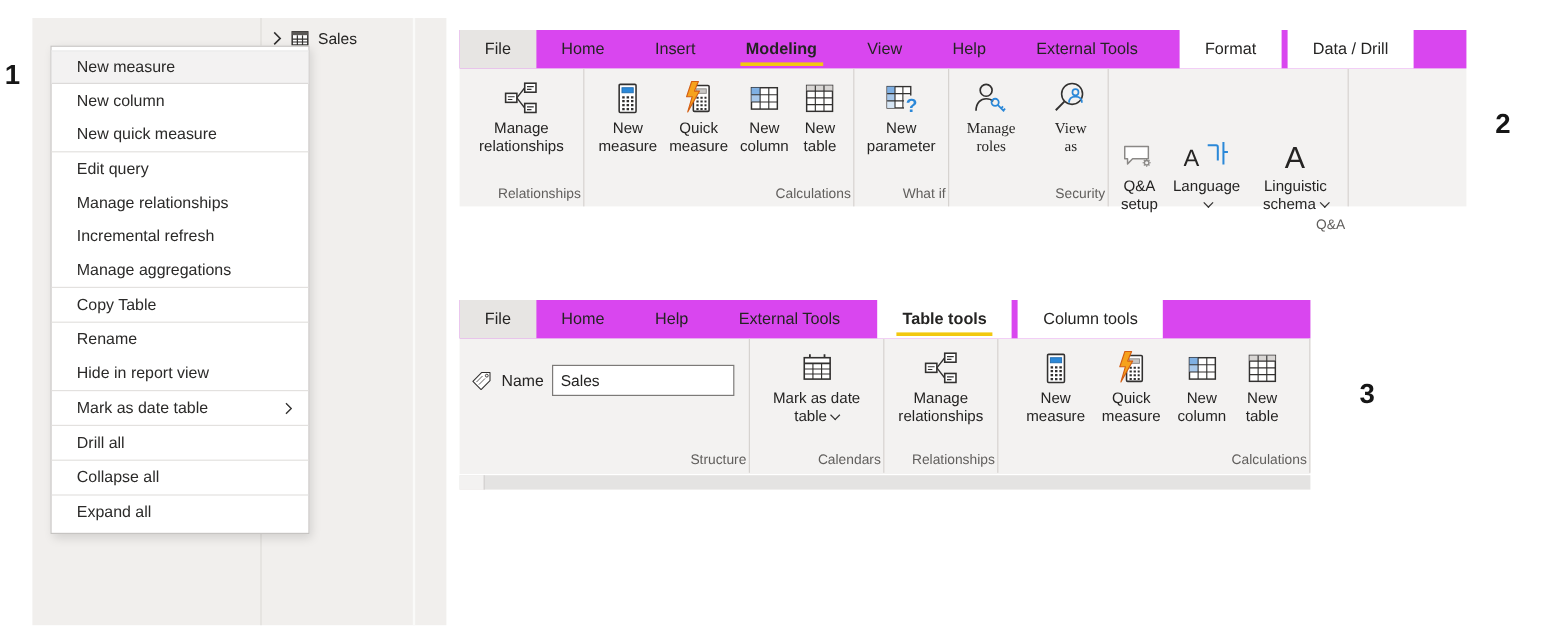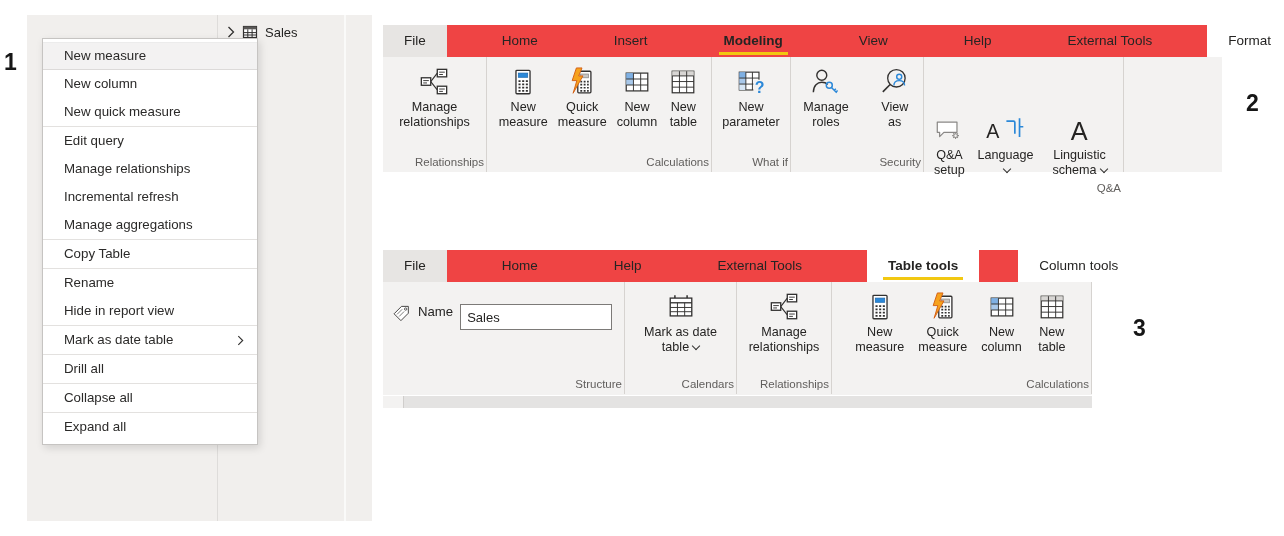--- a/index.html
+++ b/index.html
@@ -24,45 +24,45 @@
     display:flex; align-items:center; cursor:default; }
   .mi.hov { background:#f3f2f2; border-top:1px solid #ececec; border-bottom:1px solid #dcdad9; }
   .mi .mi-t { flex:1; }
   .mi .sub-chev { margin-right:13px; }
   .msep { height:1px; background:#e3e1df; margin:0; }
 
   
   .ribbon { position:absolute; background:#f3f2f1; }
   #ribbon-top { left:383px; top:25px; width:839px; height:147px; }
   #ribbon-bottom { left:383px; top:250px; width:709px; height:145px; }
-  .tabs { display:flex; height:32px; background:#ef4444;gap:34px; }
+  .tabs { display:flex; height:32px; background:#d946ef; }
   .tab { padding:0 21px; line-height:32px; font-size:13.5px; color:#252423; position:relative; cursor:default; white-space:nowrap; }
   .tab.file { background:#e7e5e3; }
-  .tab.ctx { background:#ffffff; }
+  .tab.ctx { background:#ffffff;margin-left:14px; }
   .tab.ctx + .tab.ctx { margin-left:5px; }
   .tab.sel { font-weight:700; }
   .tab.sel::after { content:""; position:absolute; left:16px; right:16px; bottom:2px; height:3px; background:#f2c811; }
   .rbody { display:flex; height:115px; }
   #ribbon-bottom .rbody { height:112px; }
   .rgroup { display:flex; flex-direction:column; border-right:1px solid #d6d3d0; height:100%; }
   .btnrow { flex:1; display:flex; justify-content:center; align-items:flex-start; padding-top:7px; }
   .grp-label { text-align:right; font-size:11.5px; color:#605e5c; padding:2px 2px 4px; white-space:nowrap; }
   .rbtn { display:flex; flex-direction:column; align-items:center; padding:2px 3px; cursor:default; }
   .rbtn .ic { width:32px; height:32px; display:flex; align-items:center; justify-content:center; margin-bottom:2px; }
   .rbtn .lbl { font-size:12.6px; line-height:1.2; color:#252423; text-align:center; }
   .lbl-min { width:min-content; margin:0 auto; }
   .lbl-78 { width:78px; } .lbl-68 { width:68px; }
   .rbtn.disabled .lbl { color:#a19f9d; }
   .chev { display:inline-block; width:6px; height:6px; border-right:1.4px solid #323130; border-bottom:1.4px solid #323130; transform:rotate(45deg); margin-left:4px; vertical-align:2px; }
   
   .g-rel{width:104px}.g-calc{width:225px}.g-page{width:98px}.g-what{width:79px}.g-sec{width:133px}.g-qa{width:200px}
   .g-struct{width:242px}.g-cal{width:112px}.g-rel2{width:95px}.g-calc2{width:260px}
 
   
-  .name-row { display:flex; align-items:flex-start; gap:7px; padding:22px 0 0 9px; }
+  .name-row { display:flex; align-items:center; gap:7px; padding:22px 0 0 9px; }
   .name-row .n-label { font-size:13.2px; color:#252423; }
   .name-input { width:152px; height:26px; border:1px solid #7c7a78; background:#fff; font-size:13px; padding:0 6px; font-family:"Liberation Sans",sans-serif; color:#252423; }
 
   
   #grid-strip { position:absolute; left:383px; top:396px; width:709px; height:12px; background:#e4e3e2; }
   #grid-strip .corner { position:absolute; left:0; top:0; width:21px; height:12px; background:#f3f2f1; border-right:1px solid #d0cecc; }
 
   svg text { font-family:"Liberation Sans", sans-serif; }
 </style>
 </head>
@@ -311,21 +311,21 @@
                 <svg width="30" height="30">
                   <use href="#i-param"></use>
                 </svg>
               </span>
             <div class="lbl lbl-min"><span>New parameter</span></div>
           </div>
         </div>
         <div class="grp-label">What if</div>
       </div>
       <div class="rgroup g-sec">
-        <div class="btnrow" style="gap:24px;">
+        <div class="btnrow" style="gap:24px;font-family:Liberation Serif, serif;">
           <div class="rbtn">
             <span class="ic">
                 <svg width="30" height="30">
                   <use href="#i-roles"></use>
                 </svg>
               </span>
             <div class="lbl lbl-min"><span>Manage roles</span></div>
           </div>
           <div class="rbtn">
             <span class="ic">

